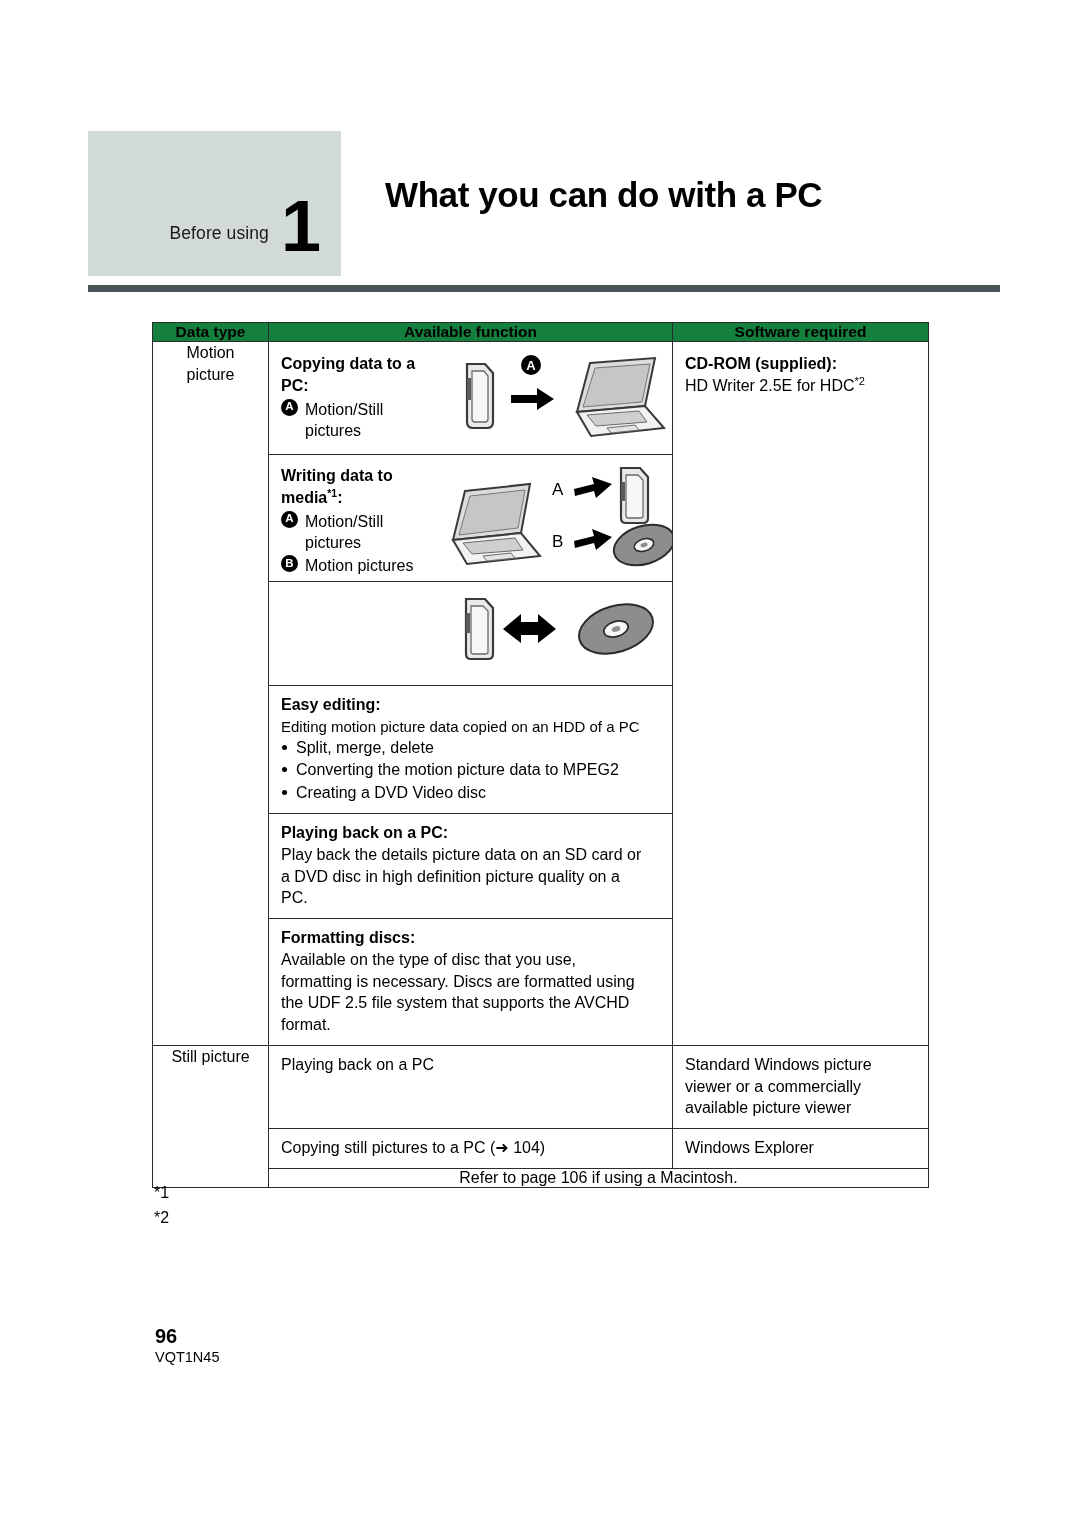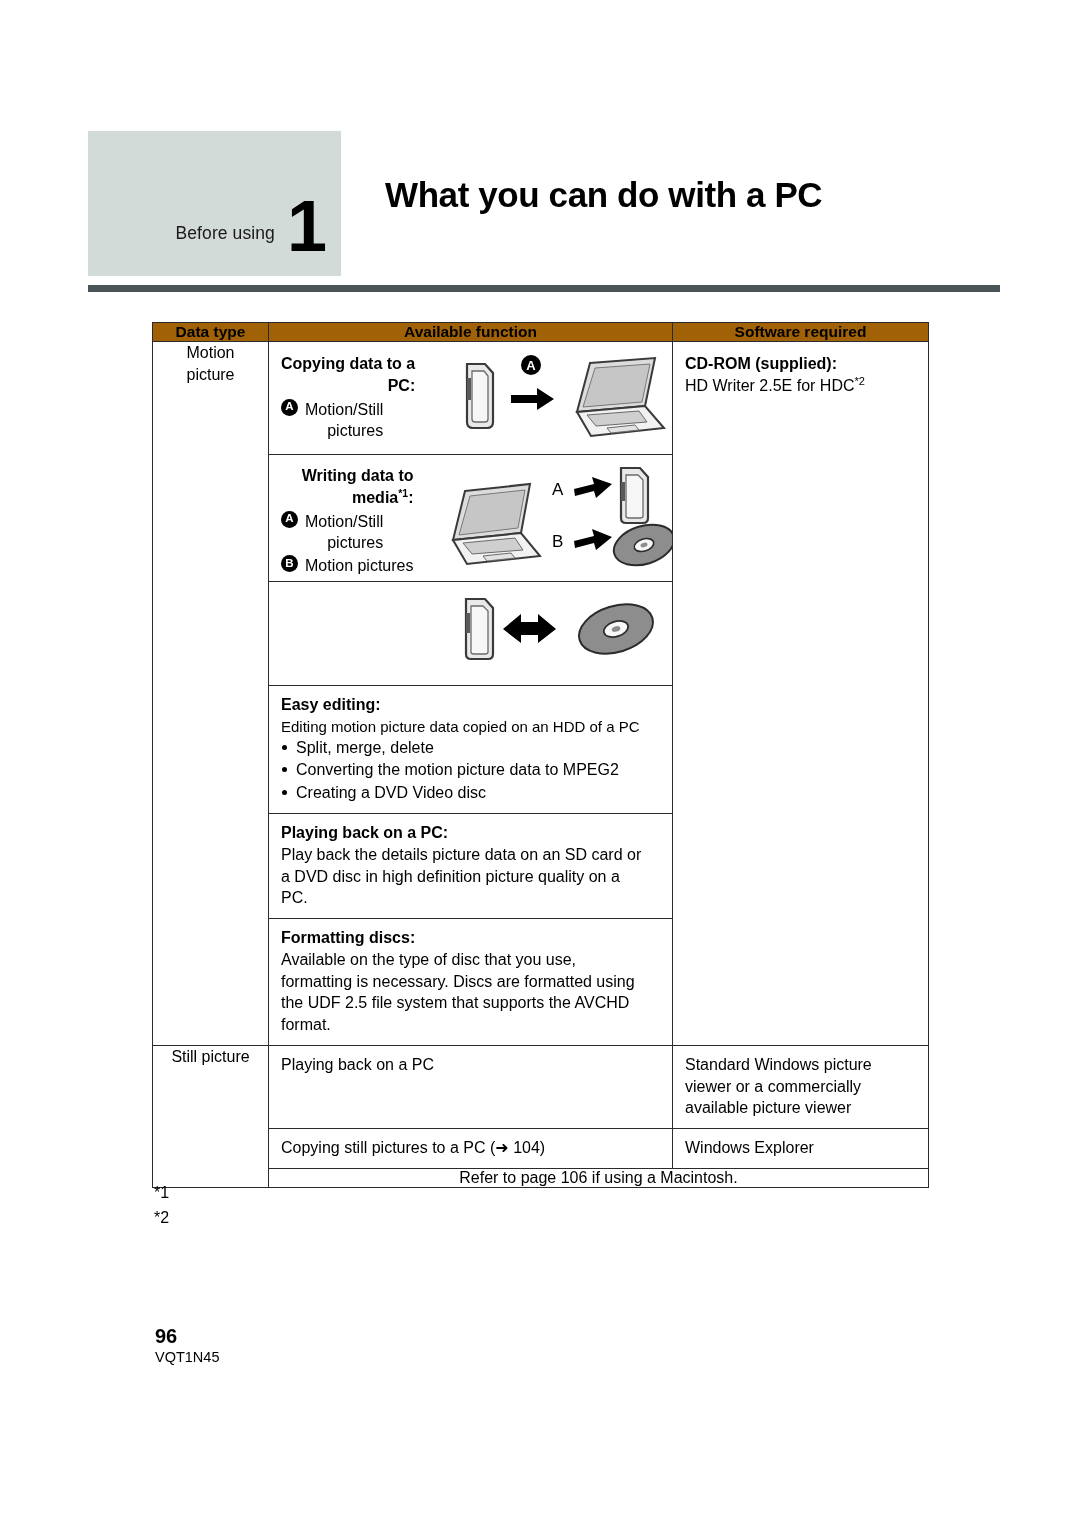--- a/index.html
+++ b/index.html
@@ -34,21 +34,21 @@
     box-sizing: border-box;
   }
   .chapter-tag-inner {
     position: absolute;
     left: 0;
     bottom: 22px;
     width: 253px;
     display: flex;
     align-items: flex-end;
     justify-content: flex-end;
-    padding-right: 16px;
+    padding-right: 22px;
     box-sizing: border-box;
   }
   .chapter-label {
     font-size: 17.5px;
     color: #1a1a1a;
     line-height: 1;
     padding-bottom: 12px;
     letter-spacing: 0.1px;
   }
   .chapter-number {
@@ -91,21 +91,21 @@
   table.spec td, table.spec th {
     border: 1.5px solid #2b2b2b;
     vertical-align: top;
     padding: 0;
   }
   .col-a { width: 116px; }
   .col-b { width: 404px; }
   .col-c { width: 256px; }
 
   thead th {
-    background: #a16207;
+    background: #15803d;
     text-align: center;
     font-size: 15.5px;
     font-weight: bold;
     padding: 8px 4px 9px;
     vertical-align: middle;
   }
 
   .cell-pad { padding: 10px 12px 12px 12px; }
   .cell-pad-sm { padding: 8px 12px 9px 12px; }
 
@@ -191,21 +191,20 @@
     background: #000;
   }
 
   
   .diagram {
     position: relative;
     height: 100%;
   }
   .dg {
     position: absolute;
-    text-align: right;
   }
 
   .center-cell {
     text-align: center;
     font-size: 16px;
     padding: 9px 8px 10px;
   }
 
   
   .footnotes {

